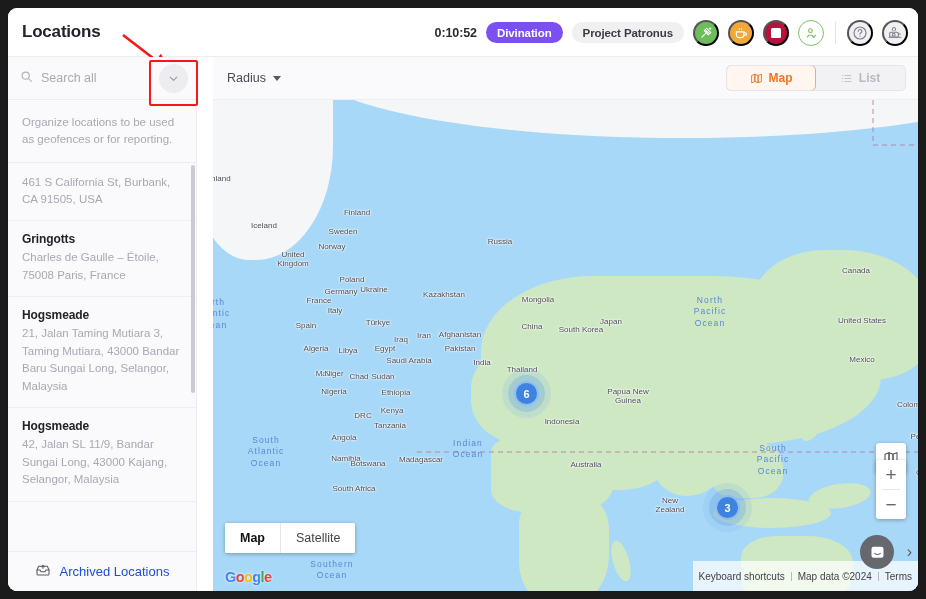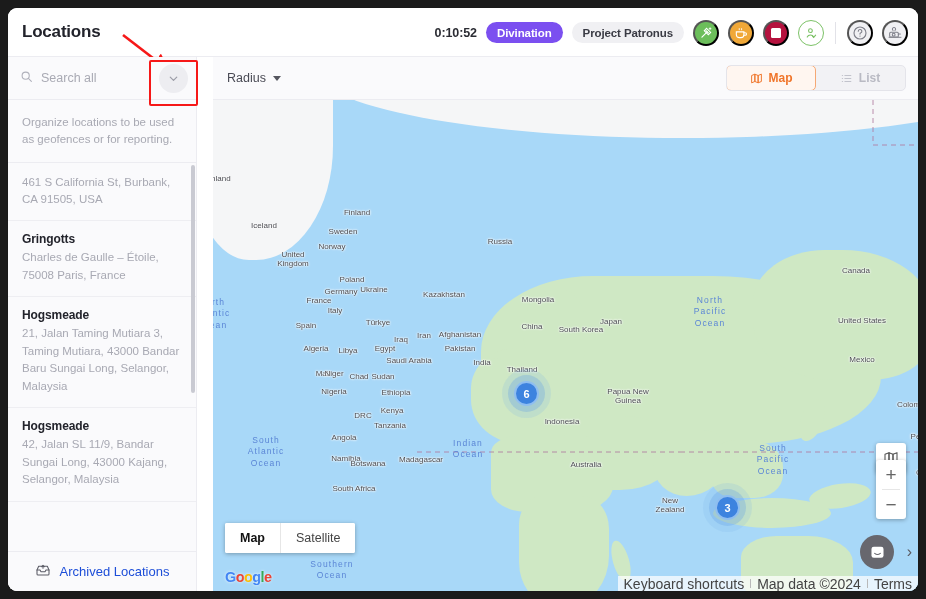--- a/index.html
+++ b/index.html
@@ -302,23 +302,23 @@
   .gwordmark span:nth-child(3){color:#fbbc05}
   .gwordmark span:nth-child(4){color:#4285f4}
   .gwordmark span:nth-child(5){color:#34a853}
   .gwordmark span:nth-child(6){color:#ea4335}
 
   .attrib {
     position: absolute;
     right: 0; bottom: 0;
     display: flex;
     align-items: center;
-    height: 15px;
+    height: 30px;
     background: rgba(255,255,255,.72);
-    font-size: 14px;
+    font-size: 10px;
     color: #444;
     z-index: 16;
   }
   .attrib div { padding: 0 6px; }
   .attrib .vsep { width: 1px; height: 9px; background: #b9b9b9; padding: 0; }
 
   
   .mapbtn {
     position: absolute;
     right: 12px;

